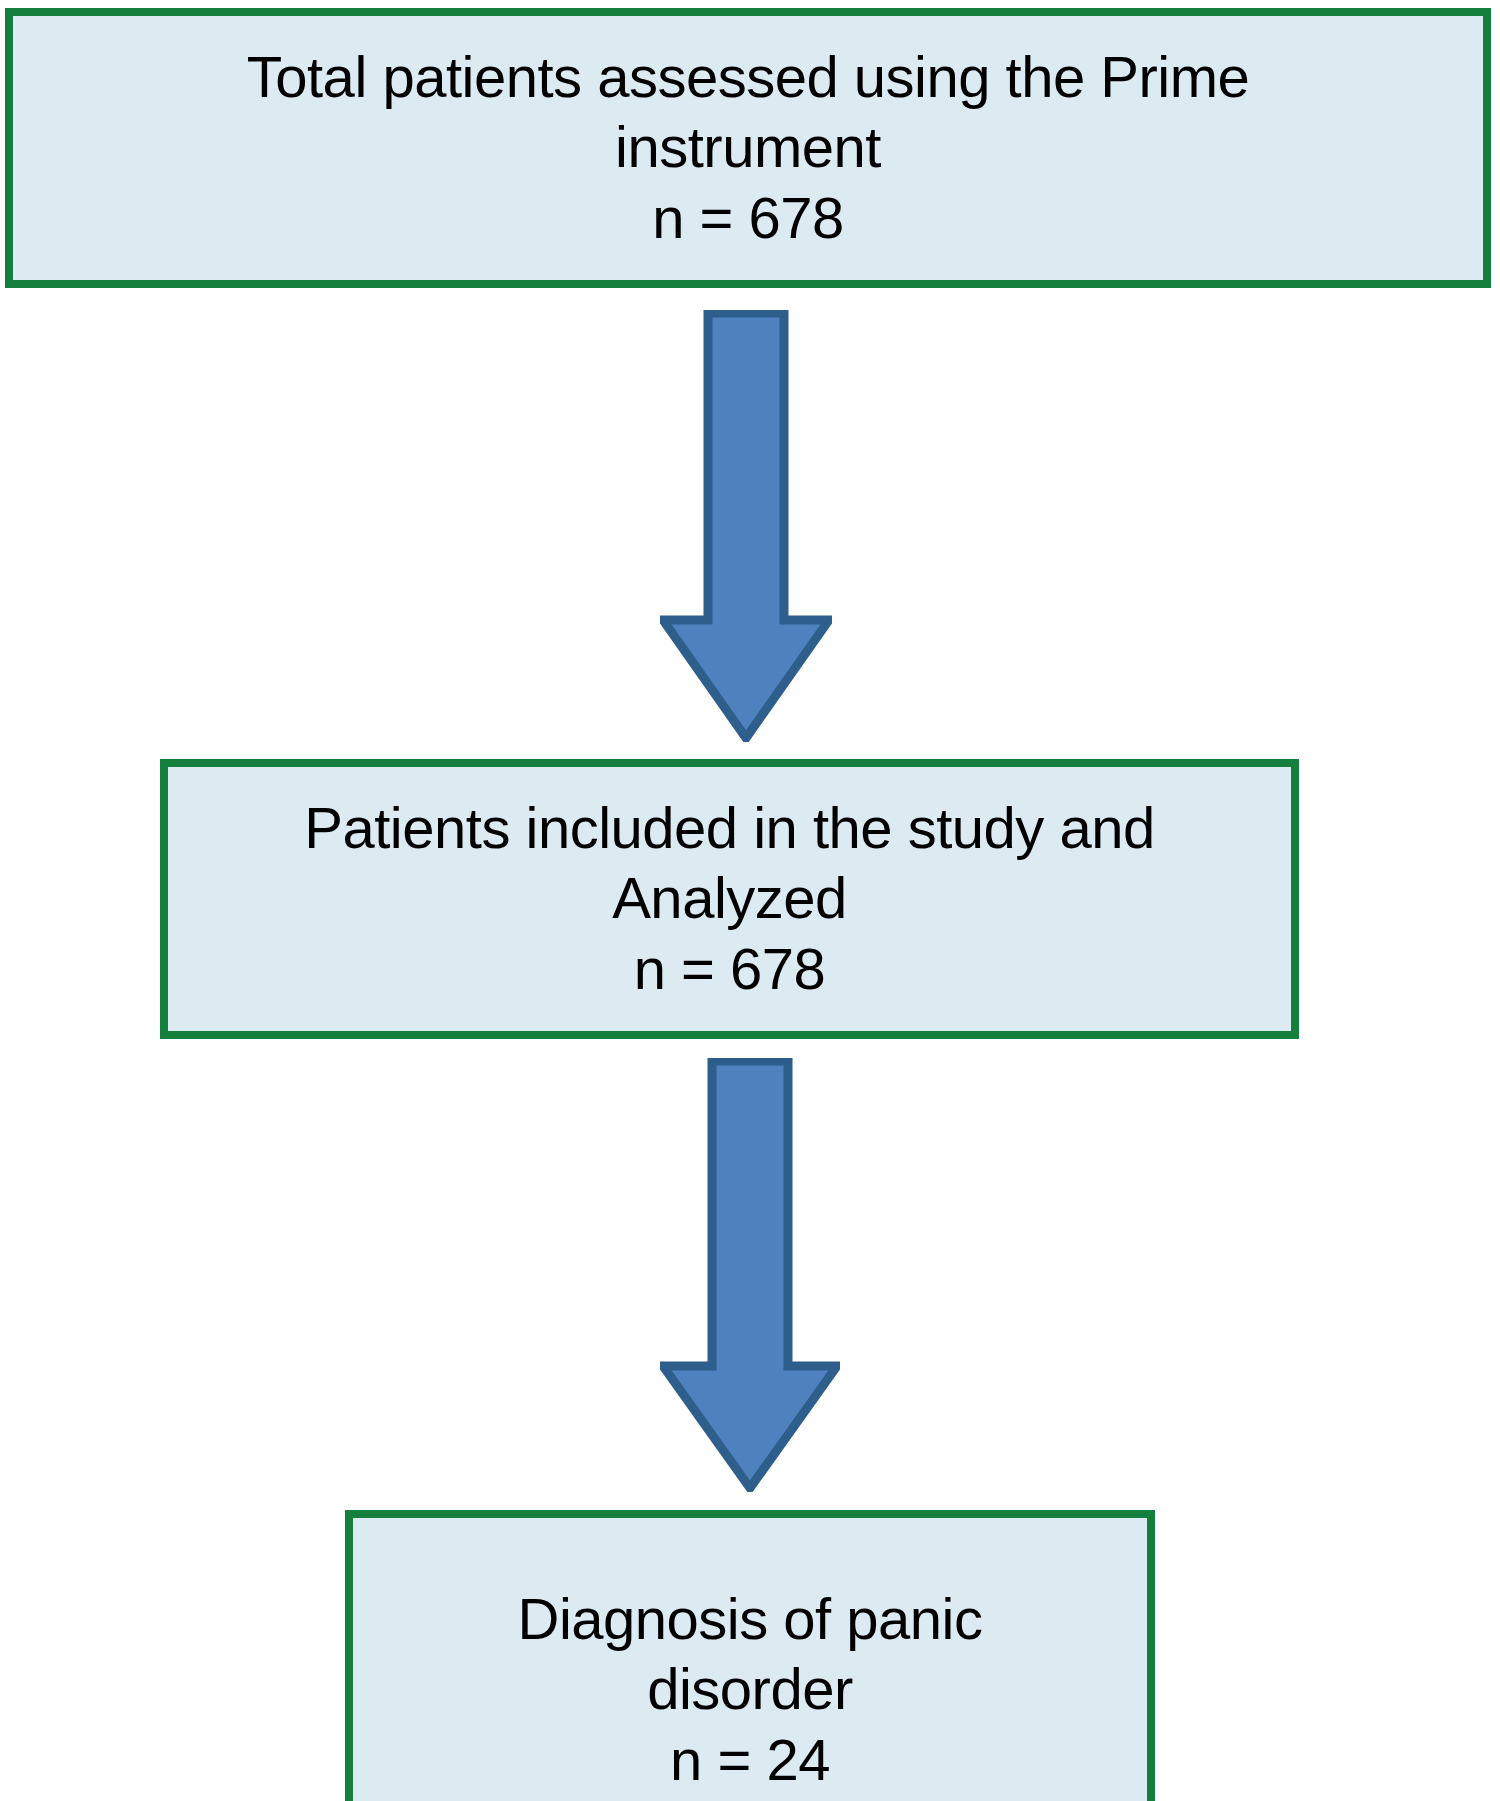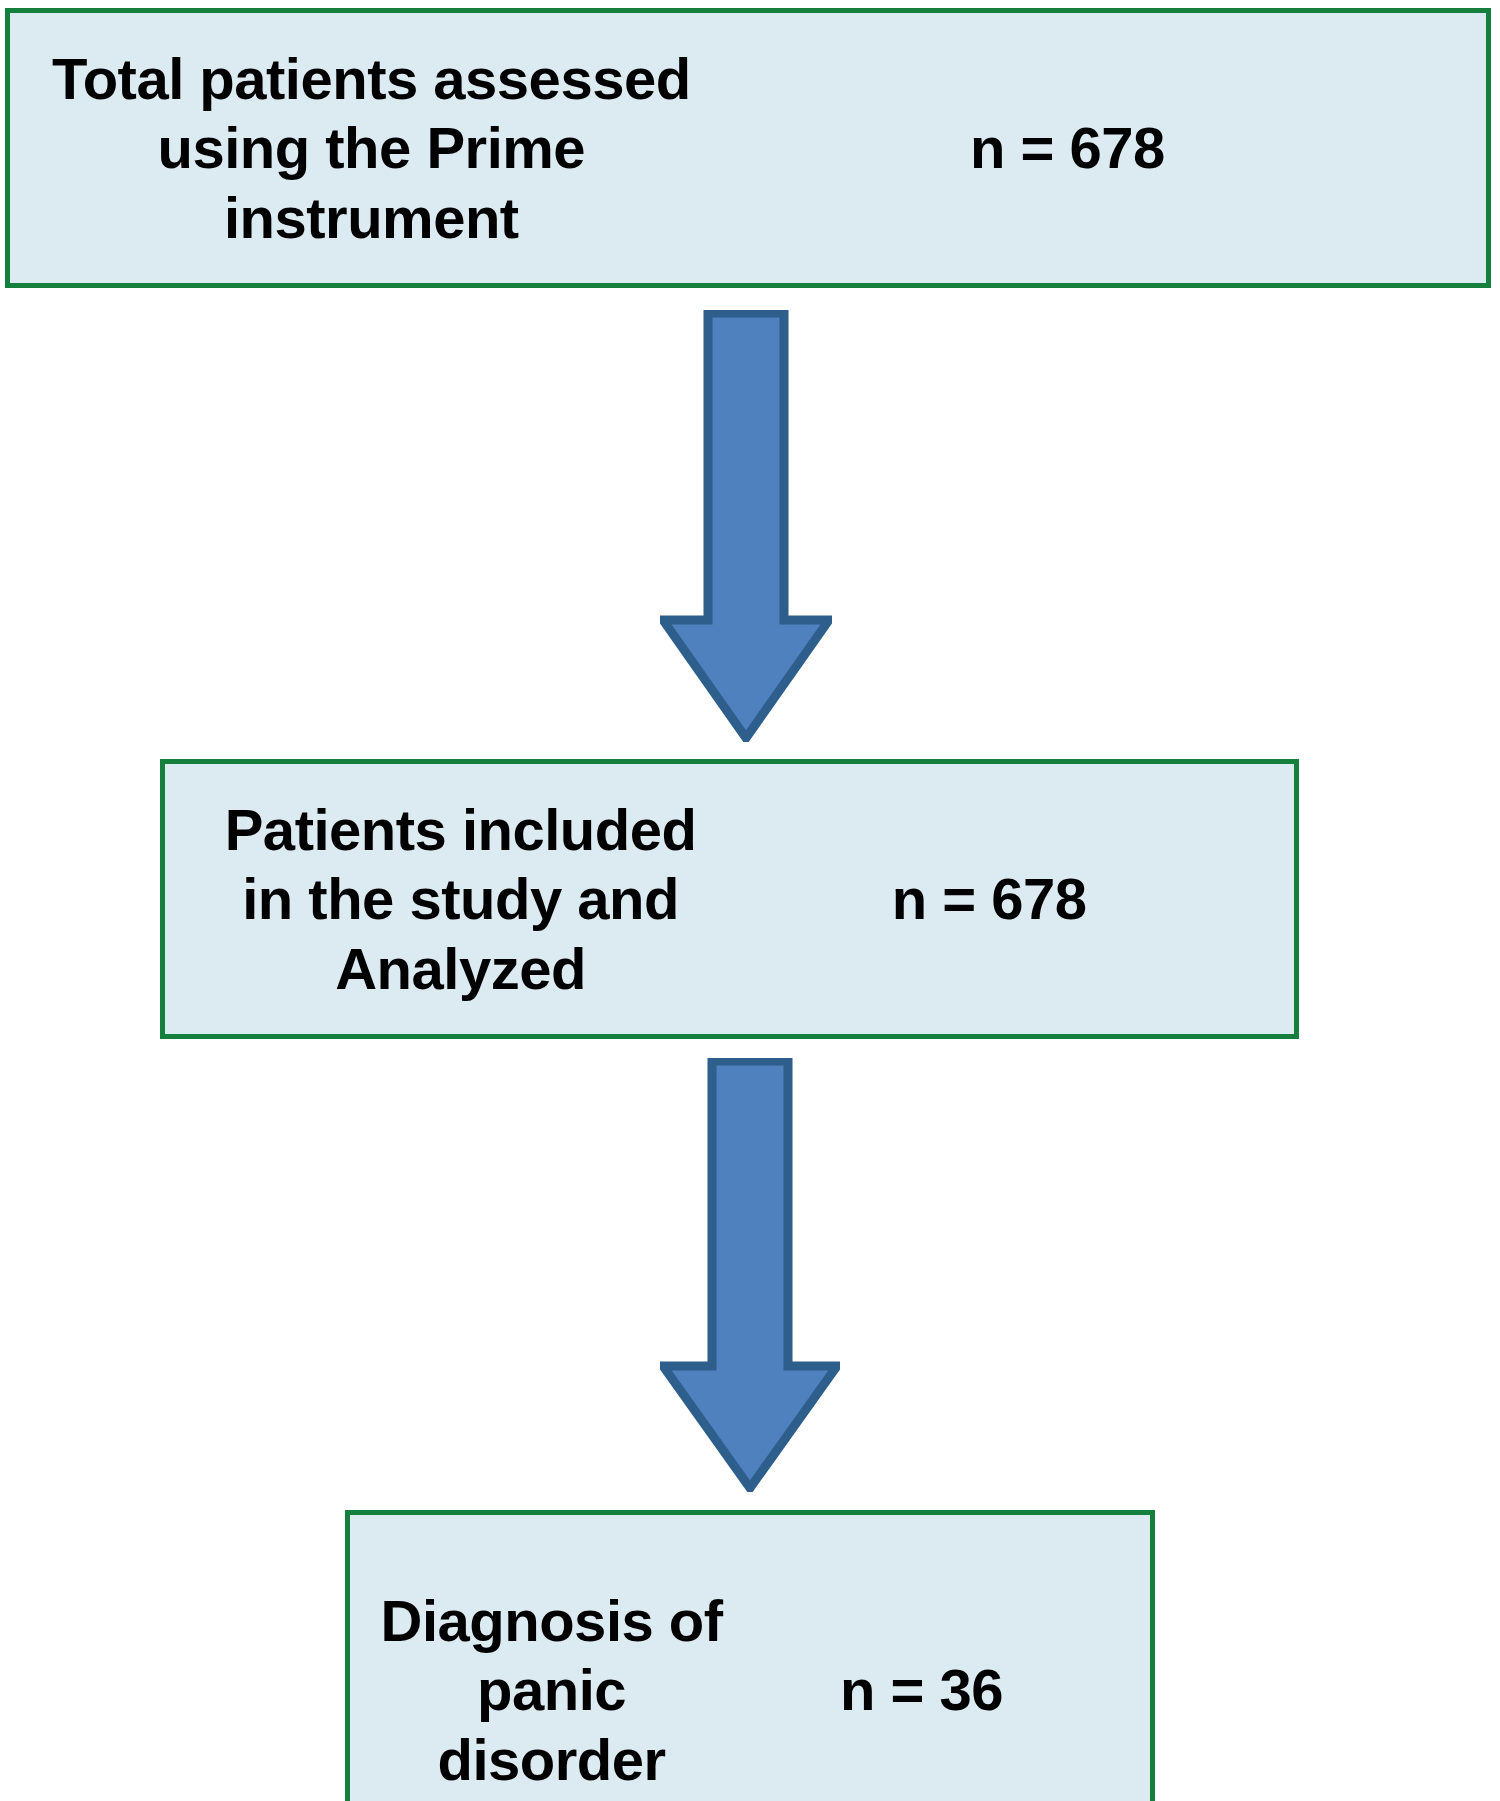--- a/index.html
+++ b/index.html
@@ -15,27 +15,28 @@
     width: 1500px;
     height: 1801px;
     background: #ffffff;
     overflow: hidden;
   }
 
   .flow-box {
     position: absolute;
     box-sizing: border-box;
     background: #dceaf1;
-    border: 5px solid #15803d;
+    border: 8px solid #15803d;
     display: flex;
+    flex-direction: column;
     align-items: center;
     justify-content: center;
     text-align: center;
     color: #000000;
-    font-weight: bold;
+    font-weight: normal;
     font-stretch: condensed;
     letter-spacing: -0.5px;
   }
   .flow-box .line {
     display: block;
     width: 100%;
     white-space: nowrap;
   }
 
   
@@ -133,16 +134,16 @@
   </div>
 
   <div class="flow-arrow" id="arrow-2">
     <svg viewBox="0 0 180 434" preserveAspectRatio="none">
       <polygon points="52,3 128,3 128,308 177,308 90,430 3,308 52,308" fill="#4e81bd" stroke="#2e5f8c" stroke-width="9" stroke-linejoin="miter"></polygon>
     </svg>
   </div>
 
   <div class="flow-box" id="box-diagnosis">
     <span class="line line-wrap">Diagnosis of panic disorder</span>
-    <span class="line count-line">n = 36</span>
+    <span class="line count-line">n = 24</span>
   </div>
 
 </div>
 
 </body></html>

